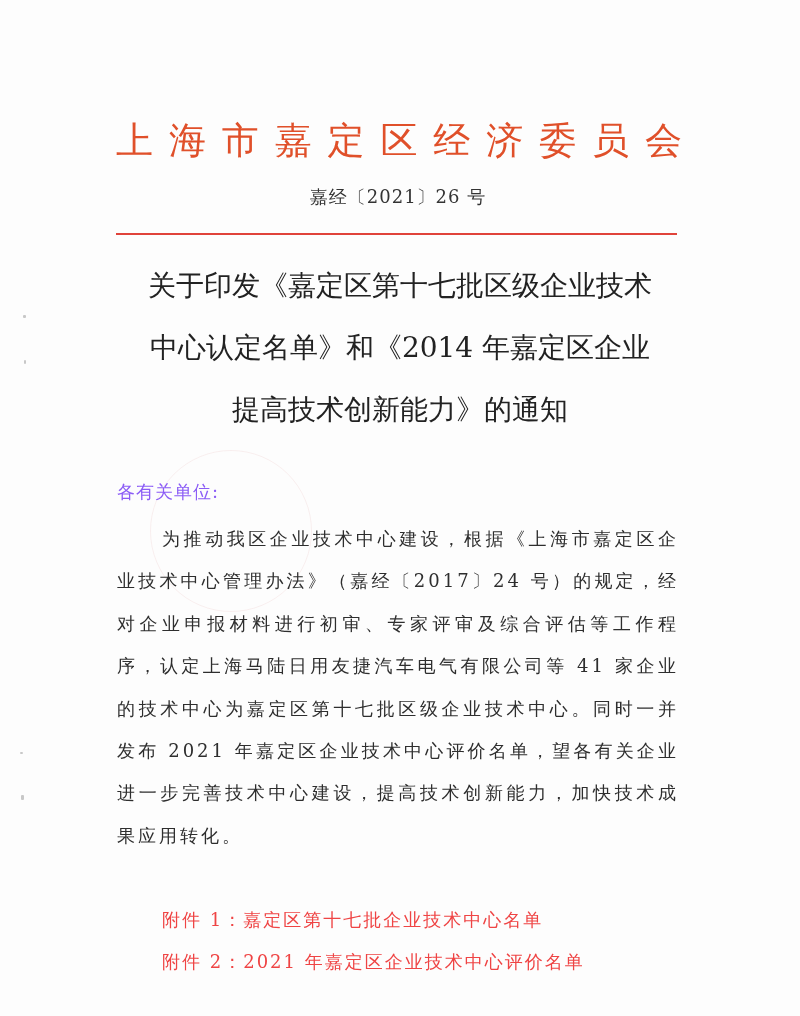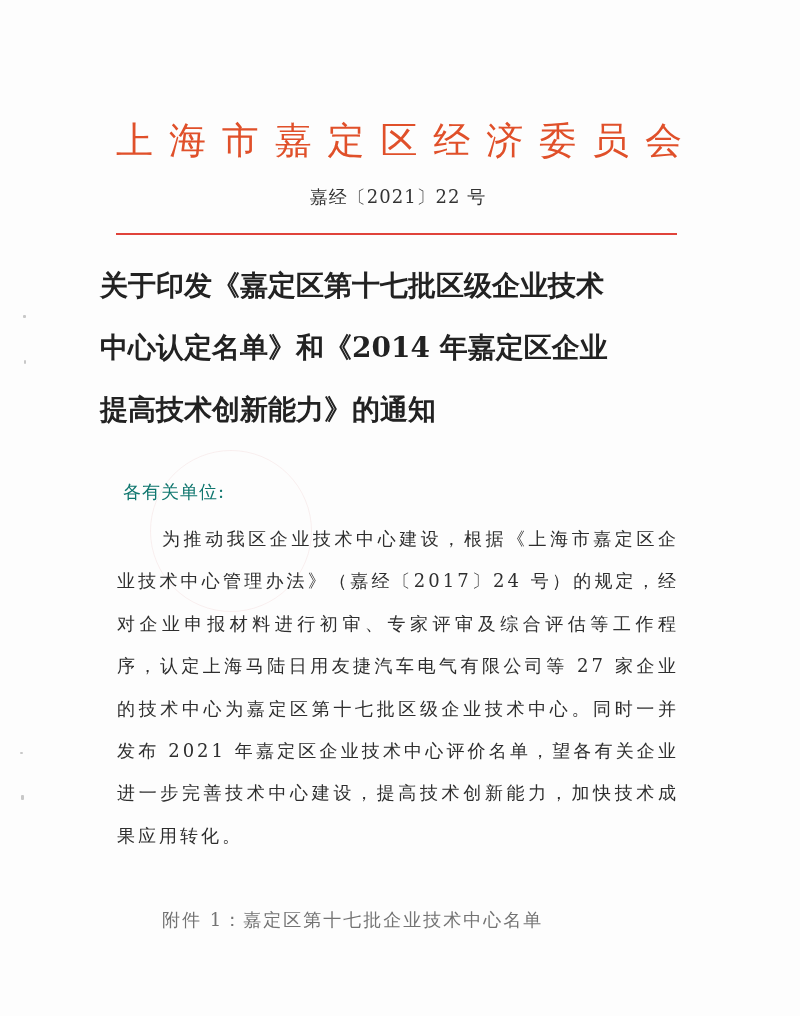--- a/index.html
+++ b/index.html
@@ -54,39 +54,39 @@
       top: 233px;
       width: 561px;
       height: 2px;
       background: #e0433a;
     }
     .title {
       position: absolute;
       left: 100px;
       width: 600px;
       top: 266px;
-      text-align: left;
+      text-align: center;
       font-family: "DejaVu Serif", "Liberation Serif", serif;
-      font-weight: bold;
+      font-weight: normal;
       font-size: 28px;
       color: #222;
     }
     .title .tline {
       display: block;
       height: 62px;
       line-height: 40px;
       letter-spacing: 0px;
     }
     .salutation {
       position: absolute;
-      left: 123px;
+      left: 117px;
       top: 478px;
       font-size: 18px;
       line-height: 28px;
-      color: #0f766e;
+      color: #8b5cf6;
       letter-spacing: 1px;
     }
     .body-text {
       position: absolute;
       left: 117px;
       top: 518px;
       width: 562px;
       font-size: 18px;
       line-height: 42.4px;
       color: #2e2e2e;
@@ -94,21 +94,21 @@
       letter-spacing: 3px;
       text-align: justify;
       word-break: break-all;
     }
     .attachments {
       position: absolute;
       left: 162px;
       top: 899px;
       font-size: 18px;
       line-height: 42px;
-      color: #737373;
+      color: #ef4444;
       letter-spacing: 2px;
     }
     .attachments .att { display: block; white-space: nowrap; }
     .speck {
       position: absolute;
       background: #c8c8c8;
       border-radius: 1px;
     }
     .margin-stamp {
       position: absolute;
@@ -134,35 +134,36 @@
     <span>嘉</span>
     <span>定</span>
     <span>区</span>
     <span>经</span>
     <span>济</span>
     <span>委</span>
     <span>员</span>
     <span>会</span>
   </div>
 
-  <div class="doc-number">嘉经〔2021〕22 号</div>
+  <div class="doc-number">嘉经〔2021〕26 号</div>
 
   <div class="red-rule"></div>
 
   <div class="title">
     <span class="tline">关于印发《嘉定区第十七批区级企业技术</span>
     <span class="tline">中心认定名单》和《2014 年嘉定区企业</span>
     <span class="tline">提高技术创新能力》的通知</span>
   </div>
 
   <div class="salutation">各有关单位:</div>
 
-  <div class="body-text">为推动我区企业技术中心建设，根据《上海市嘉定区企业技术中心管理办法》（嘉经〔2017〕24 号）的规定，经对企业申报材料进行初审、专家评审及综合评估等工作程序，认定上海马陆日用友捷汽车电气有限公司等 27 家企业的技术中心为嘉定区第十七批区级企业技术中心。同时一并发布 2021 年嘉定区企业技术中心评价名单，望各有关企业进一步完善技术中心建设，提高技术创新能力，加快技术成果应用转化。</div>
+  <div class="body-text">为推动我区企业技术中心建设，根据《上海市嘉定区企业技术中心管理办法》（嘉经〔2017〕24 号）的规定，经对企业申报材料进行初审、专家评审及综合评估等工作程序，认定上海马陆日用友捷汽车电气有限公司等 41 家企业的技术中心为嘉定区第十七批区级企业技术中心。同时一并发布 2021 年嘉定区企业技术中心评价名单，望各有关企业进一步完善技术中心建设，提高技术创新能力，加快技术成果应用转化。</div>
 
   <div class="attachments">
     <span class="att">附件 1：嘉定区第十七批企业技术中心名单</span>
+    <span class="att">附件 2：2021 年嘉定区企业技术中心评价名单</span>
   </div>
 
   <div class="speck" style="left:23px;top:315px;width:3px;height:3px;"></div>
   <div class="speck" style="left:24px;top:360px;width:2px;height:4px;"></div>
   <div class="speck" style="left:20px;top:752px;width:3px;height:2px;"></div>
   <div class="speck" style="left:21px;top:795px;width:3px;height:5px;"></div>
 </div>
 
 </body></html>

